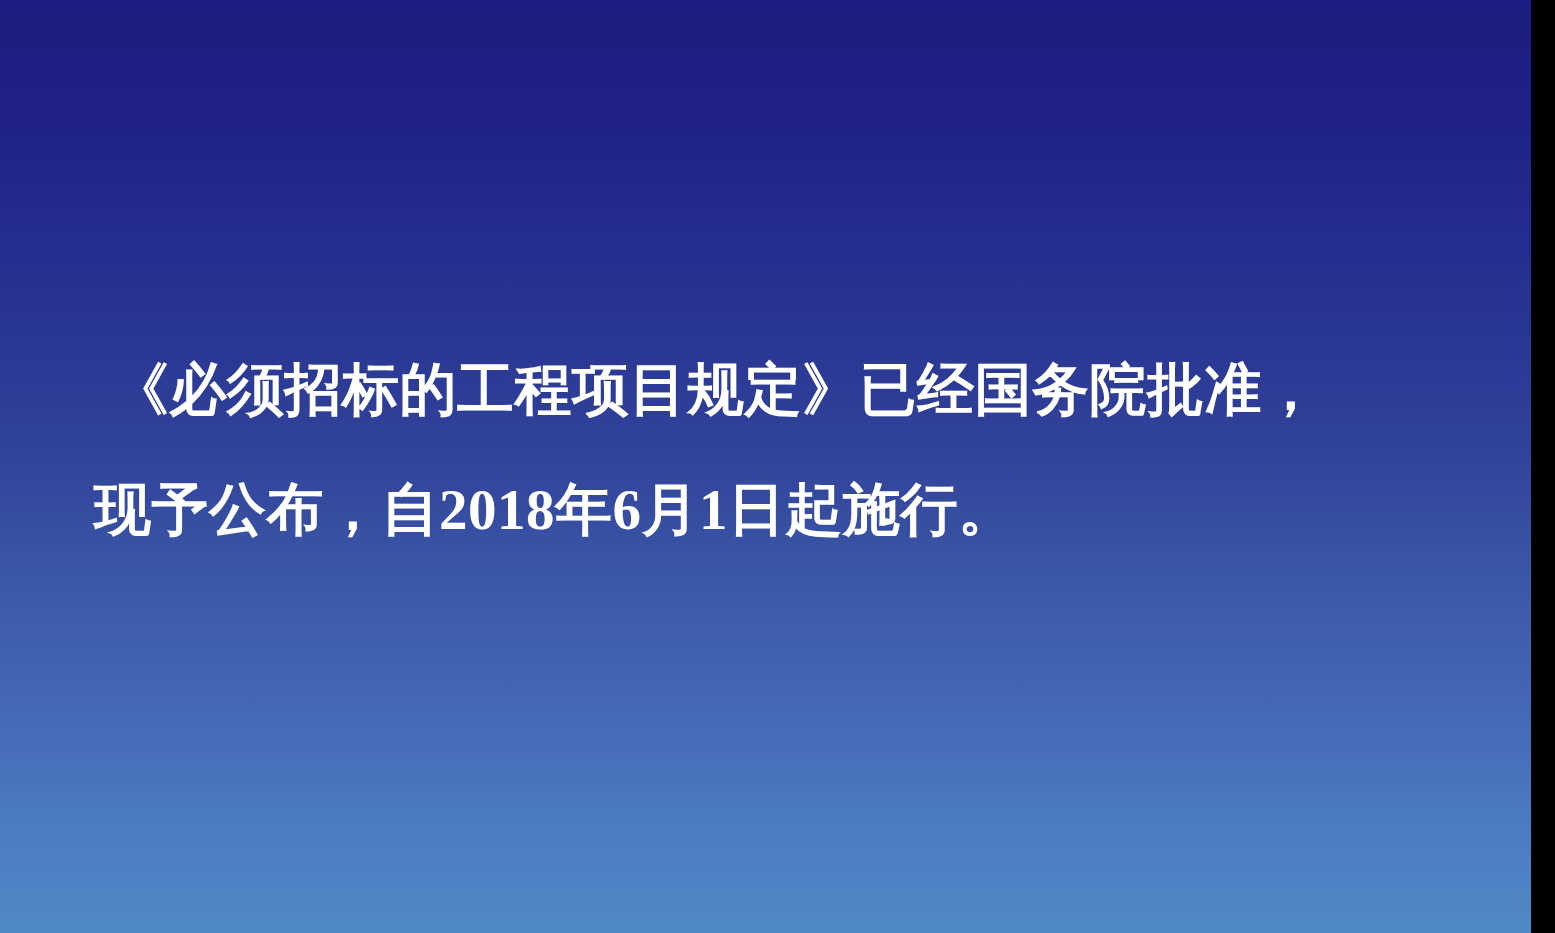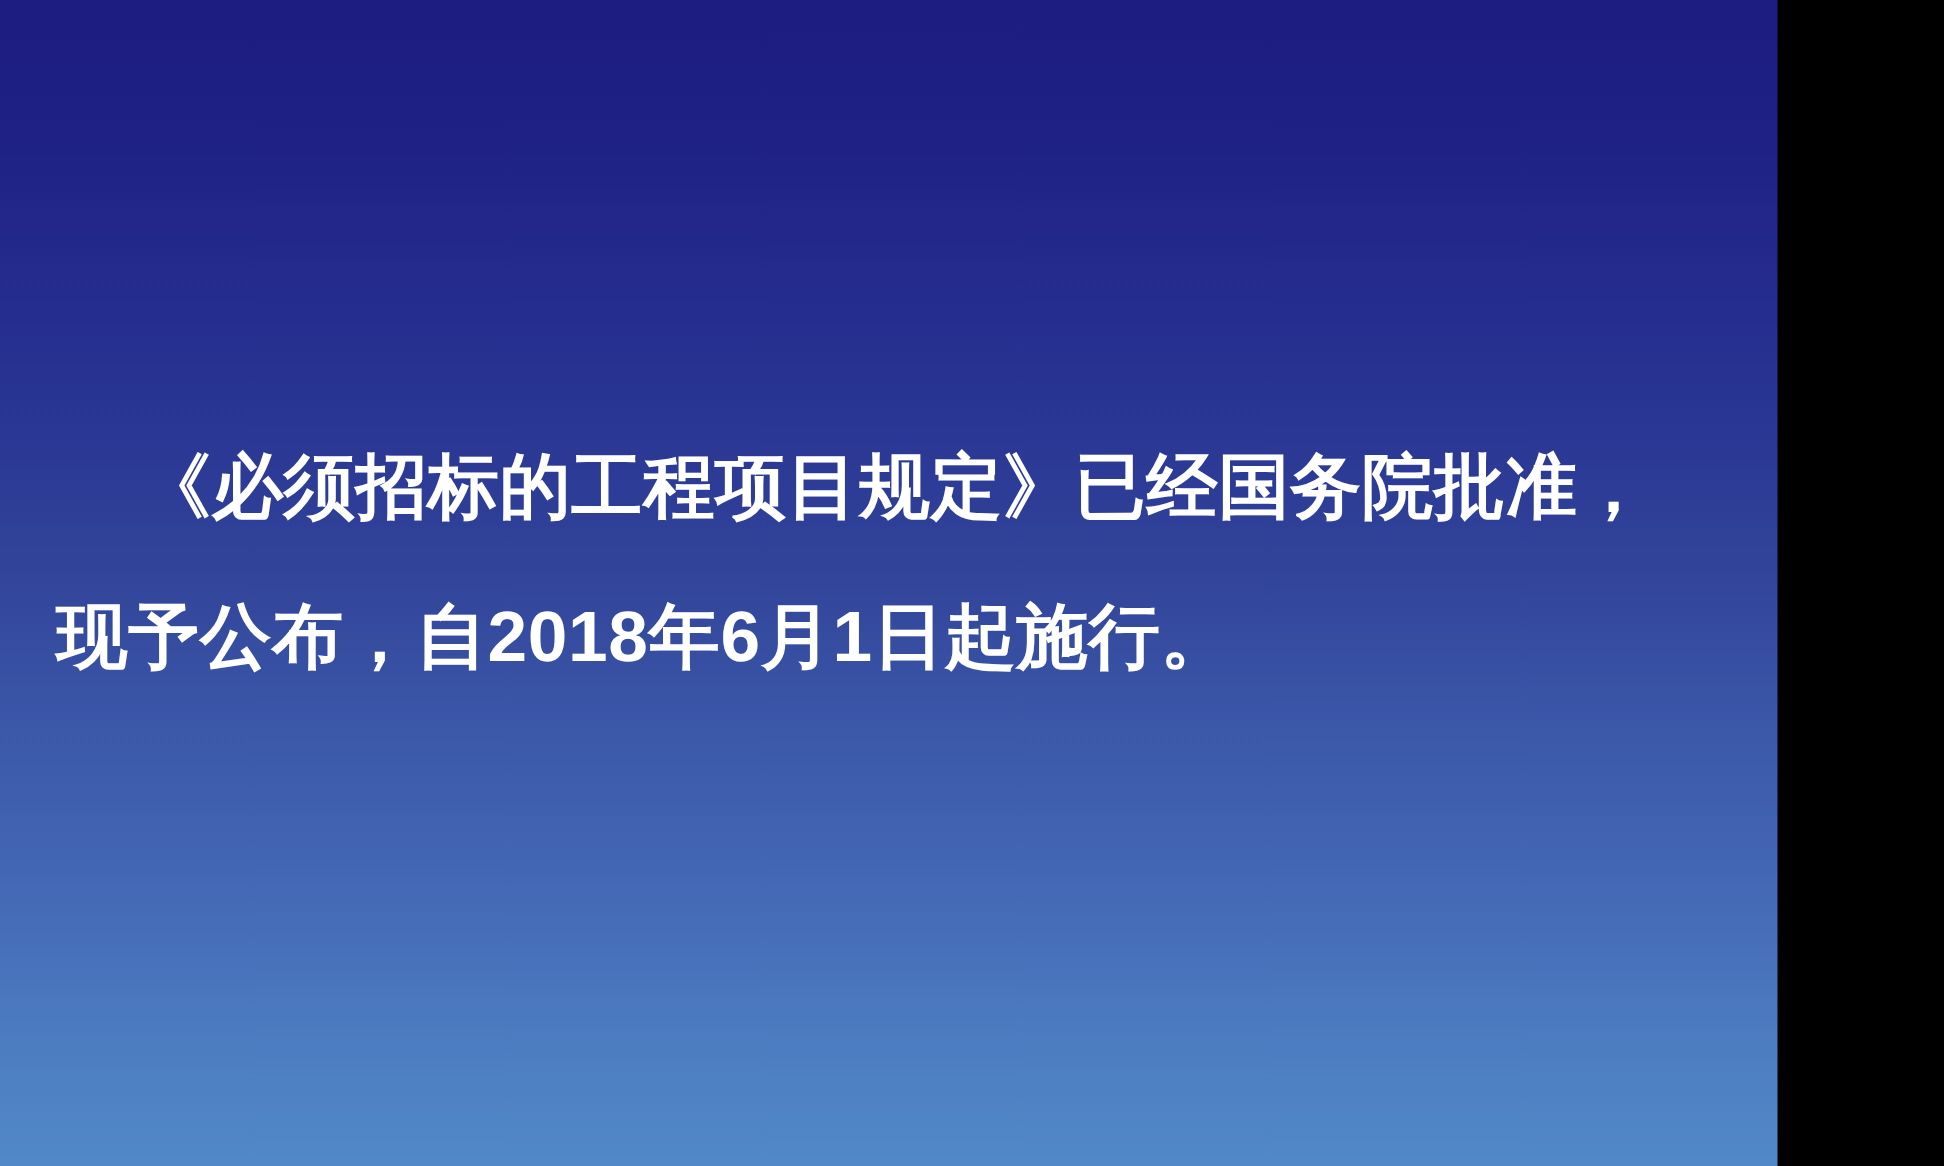--- a/index.html
+++ b/index.html
@@ -3,37 +3,37 @@
 <meta charset="utf-8">
 <style>
   html, body {
     margin: 0;
     padding: 0;
     background: #000;
   }
 
   #stage {
     position: relative;
-    width: 1422px;
+    width: 1531px;
     height: 933px;
     overflow: hidden;
     
     background: linear-gradient(
       to bottom,
       #1d1c80 0%,
       #1f2184 12%,
       #242c8d 25%,
       #2a3794 37%,
       #32459a 50%,
       #3b57a8 62%,
       #4367b4 75%,
       #4b79bf 87%,
       #5189c8 100%
     );
-    font-family: Liberation Sans, sans-serif;
+    font-family: Liberation Serif, serif;
     -webkit-font-smoothing: antialiased;
   }
 
   .banner-text-block {
     position: absolute;
     left: 0;
     top: 330px;
     width: 1555px;
   }
 
@@ -44,21 +44,21 @@
     line-height: 120px;
     letter-spacing: 0.5px;
     white-space: nowrap;
   }
 
   .headline-line.line-1 {
     padding-left: 112px;
   }
 
   .headline-line.line-2 {
-    padding-left: 45px;
+    padding-left: 94px;
   }
 
   .cta-link {
     position: absolute;
     left: 1012px;
     top: 692px;
     color: #ffffff;
     font-size: 52px;
     font-weight: 500;
     line-height: 70px;

